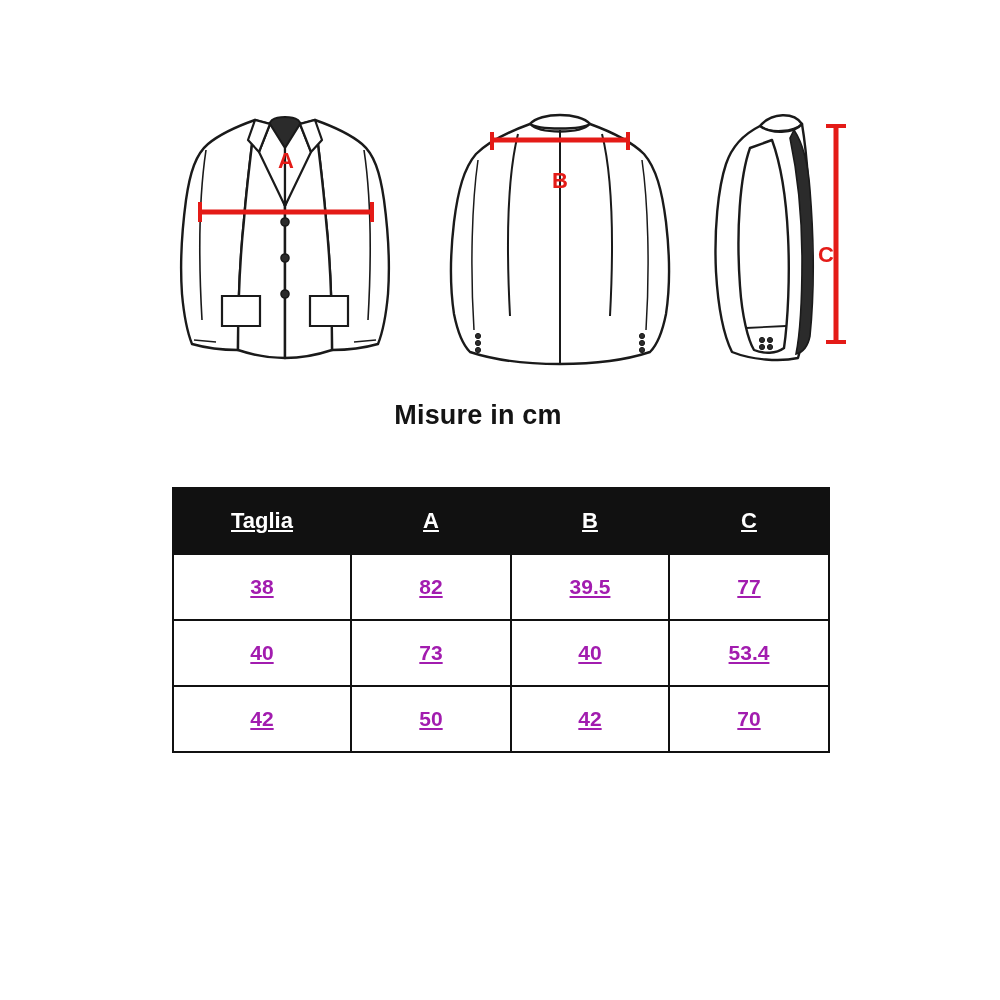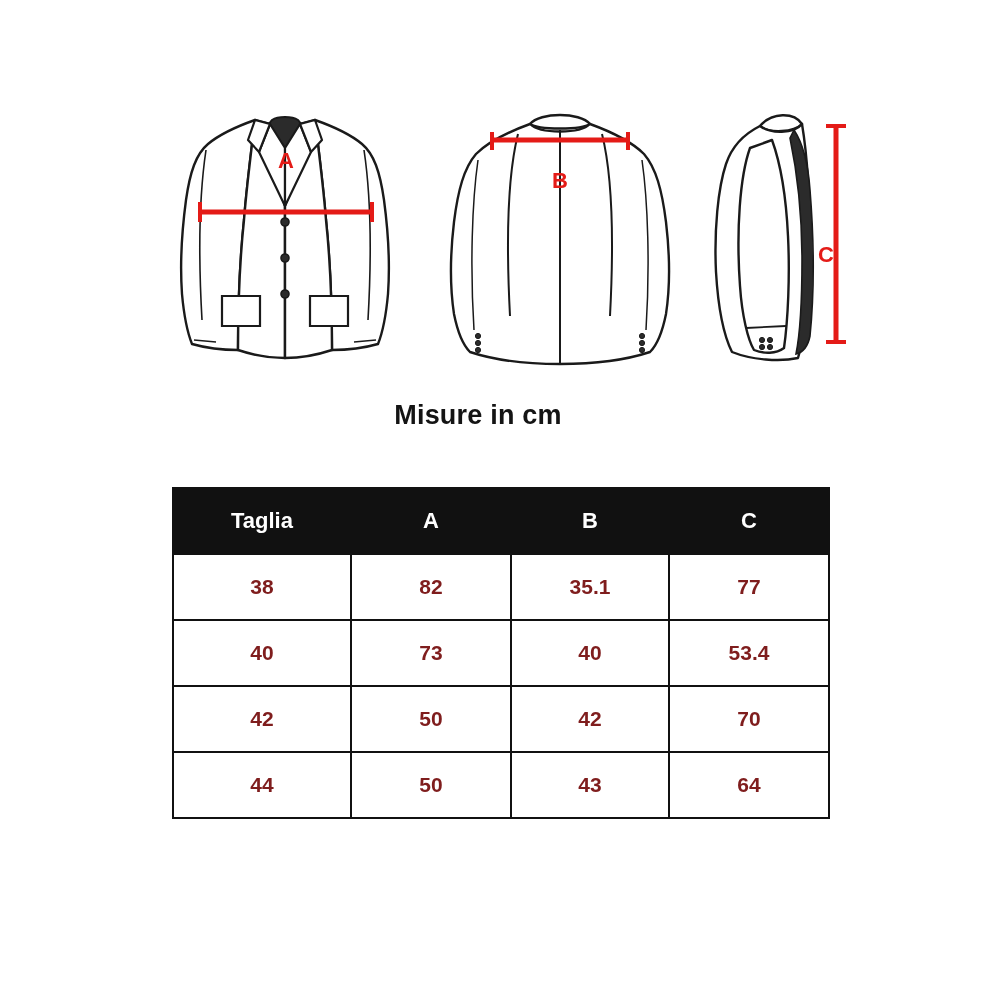--- a/index.html
+++ b/index.html
@@ -68,31 +68,32 @@
     table-layout: fixed;
   }
   table.size-table th,
   table.size-table td {
     border: 2px solid #111111;
     text-align: center;
     font-size: 21px;
     font-weight: bold;
     height: 64px;
     padding: 0;
+    text-decoration: underline;
   }
   table.size-table thead th {
     background: #111111;
     color: #ffffff;
     border-color: #111111;
     font-size: 22px;
     height: 64px;
   }
   table.size-table tbody td {
     background: #ffffff;
-    color: #7f1d1d;
+    color: #a21caf;
   }
   table.size-table col.c-taglia { width: 178px; }
   table.size-table col.c-a { width: 160px; }
   table.size-table col.c-b { width: 158px; }
   table.size-table col.c-c { width: 160px; }
 
   
   .marker {
     position: absolute;
     font-size: 22px;
@@ -241,38 +242,32 @@
           <th>Taglia</th>
           <th>A</th>
           <th>B</th>
           <th>C</th>
         </tr>
       </thead>
       <tbody>
         <tr>
           <td>38</td>
           <td>82</td>
-          <td>35.1</td>
+          <td>39.5</td>
           <td>77</td>
         </tr>
         <tr>
           <td>40</td>
           <td>73</td>
           <td>40</td>
           <td>53.4</td>
         </tr>
         <tr>
           <td>42</td>
           <td>50</td>
           <td>42</td>
           <td>70</td>
         </tr>
-        <tr>
-          <td>44</td>
-          <td>50</td>
-          <td>43</td>
-          <td>64</td>
-        </tr>
       </tbody>
     </table>
   </div>
 
 </div>
 
 </body></html>

